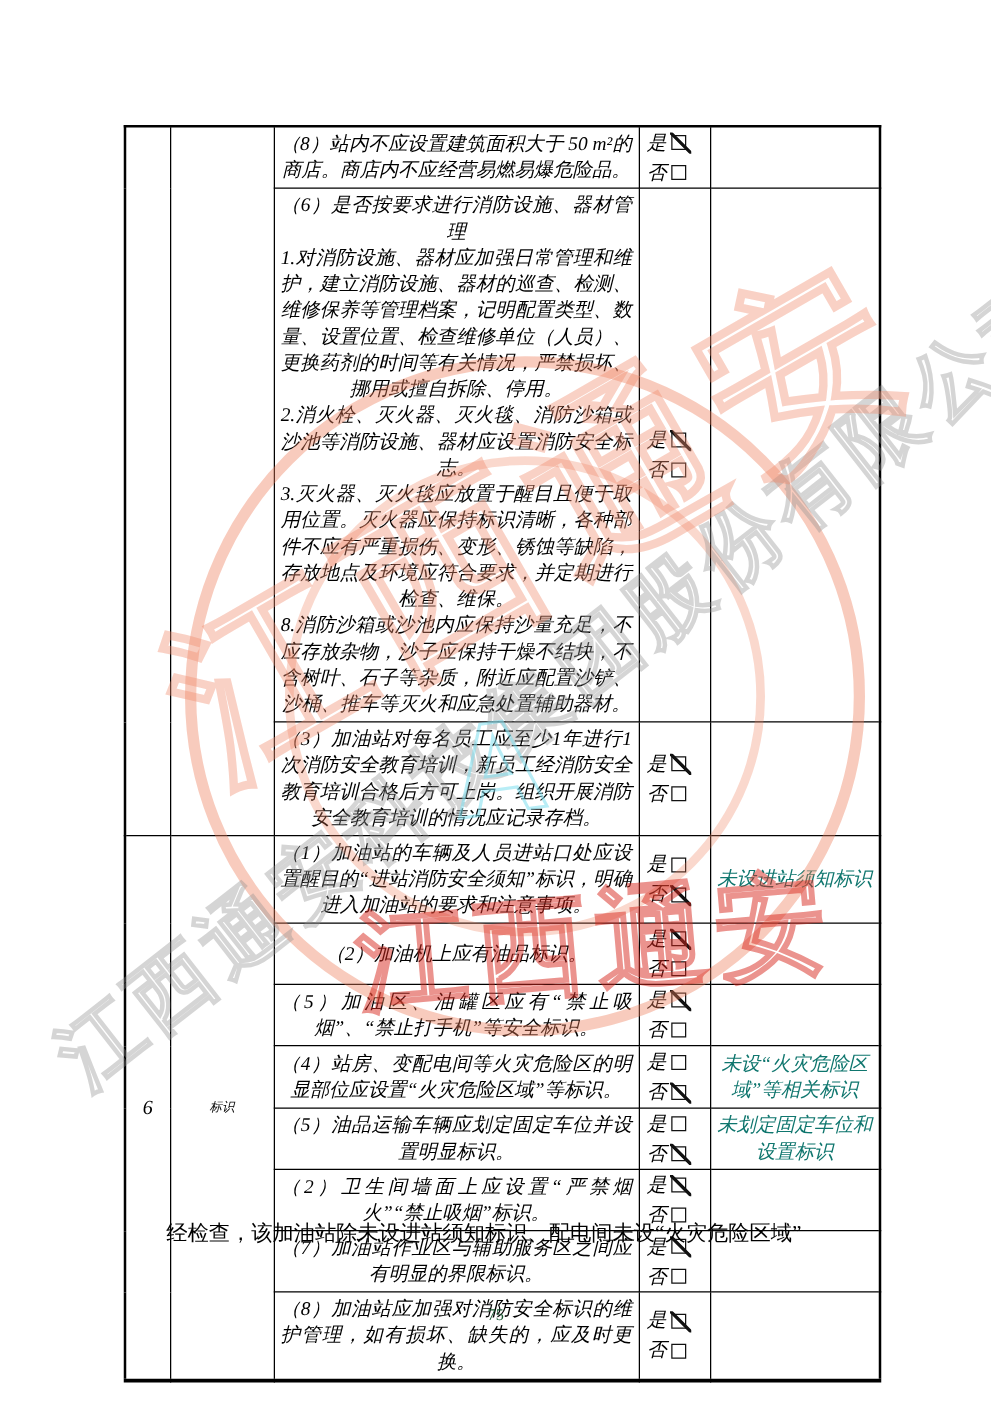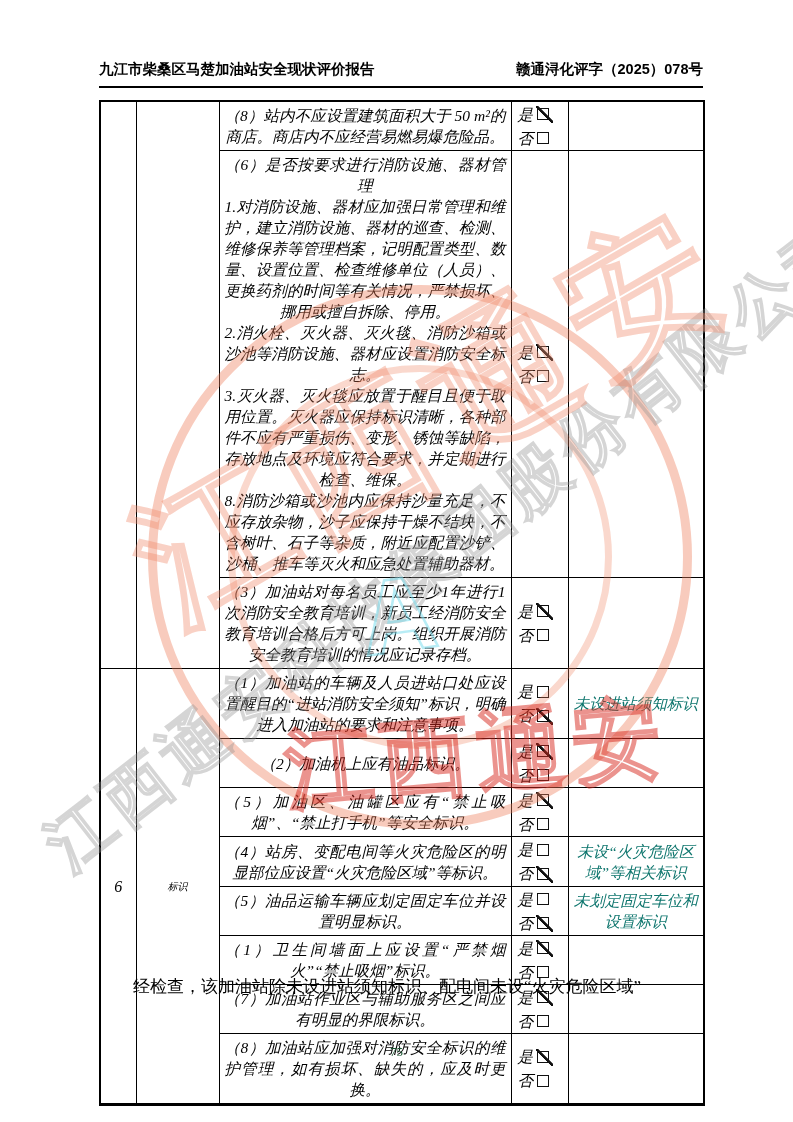--- a/index.html
+++ b/index.html
@@ -59,24 +59,20 @@
               transform:rotate(-5deg); }
   .wm-cyan  { left:360px; top:555px; font-size:105px;
               -webkit-text-stroke:2.5px rgba(125,222,238,0.55);
               transform:rotate(-8deg); }
 </style>
 </head>
 <body>
 
 <div class="page">
 
-  <div class="header">
-    <span>九江市柴桑区马楚加油站安全现状评价报告</span>
-    <span>赣通浔化评字（2025）078号</span>
-  </div>
 
   <table class="checklist">
     <colgroup>
       <col style="width:36px">
         <col style="width:83px">
         <col style="width:292px">
       <col style="width:57px">
         <col style="width:136px">
     </colgroup>
     <tbody>
@@ -198,21 +194,21 @@
               <span class="cbx"></span>
             </div>
           <div class="cbx-line">
               <span>否</span>
               <span class="cbx checked"></span>
             </div>
         </td>
         <td class="remark-col">未划定固定车位和设置标识</td>
       </tr>
       <tr style="height:45px">
-        <td class="item-col">（1）卫生间墙面上应设置“严禁烟火”“禁止吸烟”标识。</td>
+        <td class="item-col">（2）卫生间墙面上应设置“严禁烟火”“禁止吸烟”标识。</td>
         <td class="check-col">
           <div class="cbx-line">
               <span>是</span>
               <span class="cbx checked"></span>
             </div>
           <div class="cbx-line">
               <span>否</span>
               <span class="cbx"></span>
             </div>
         </td>

